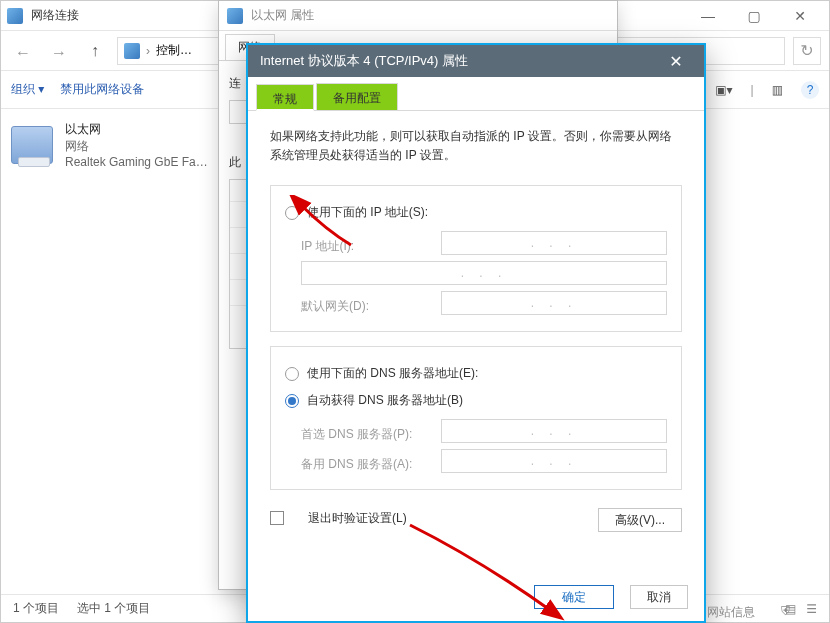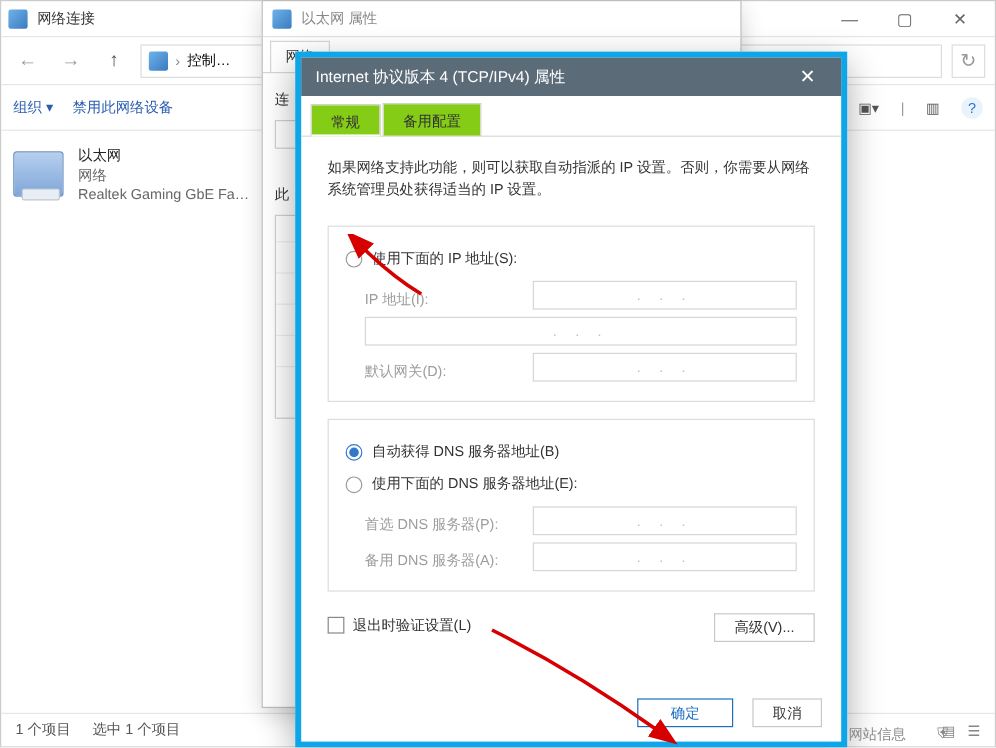--- a/index.html
+++ b/index.html
@@ -36,38 +36,38 @@
 .eth-titlebar{height:30px;display:flex;align-items:center;padding:0 8px;border-bottom:1px solid #e0e0e0;}
 .eth-titlebar .ic{width:16px;height:16px;margin-right:8px;background:linear-gradient(135deg,#6fb3e8,#3a7abf);border-radius:2px;}
 .eth-titlebar .ttl{color:#888;}
 .eth-tabs{height:30px;display:flex;align-items:flex-end;border-bottom:1px solid #d5d5d5;padding:0 6px;}
 .eth-tab{border:1px solid #d5d5d5;border-bottom:none;padding:4px 12px;background:#fff;color:#333;}
 .eth-body{padding:10px;color:#333;}
 .eth-body .cap{margin:4px 0 8px;}
 .eth-body .row{border:1px solid #d0d0d0;height:24px;margin-bottom:4px;}
 
 
-.ipv4-dialog{position:absolute;left:246px;top:43px;width:460px;height:580px;background:#fff;border:5px solid #0ea5e9;box-shadow:0 10px 28px rgba(0,0,0,.35);}
+.ipv4-dialog{position:absolute;left:246px;top:43px;width:460px;height:580px;background:#fff;border:2px solid #0ea5e9;box-shadow:0 10px 28px rgba(0,0,0,.35);}
 .ipv4-titlebar{height:32px;background:#5b6b78;color:#fff;display:flex;align-items:center;padding:0 12px;}
 .ipv4-titlebar .ttl{flex:1;font-size:13px;}
 .ipv4-titlebar .close{width:32px;text-align:center;font-size:16px;}
 .ipv4-tabs{display:flex;height:34px;border-bottom:1px solid #d9d9d9;padding:6px 8px 0;gap:2px;}
 .ipv4-tab{padding:6px 16px;border:1px solid #d9d9d9;border-bottom:none;background:#84cc16;color:#333;position:relative;}
 .ipv4-tab.active{border-bottom:2px solid #fff;top:1px;}
 .ipv4-body{padding:16px 22px 14px;color:#333;}
 .desc{line-height:1.6;margin-bottom:20px;}
 .group{border:1px solid #dcdcdc;padding:14px 14px 10px 14px;margin-bottom:14px;position:relative;}
 .radio-row{display:flex;align-items:center;gap:8px;margin:4px 0 10px;position:relative;}
 .radio{width:14px;height:14px;border:1px solid #3478c9;border-radius:50%;display:inline-flex;align-items:center;justify-content:center;background:#fff;}
 .radio.checked::after{content:"";width:8px;height:8px;background:#3478c9;border-radius:50%;}
 .radio.unchecked{border-color:#9a9a9a;}
 .field-row{display:flex;align-items:flex-end;margin:6px 0;padding-left:16px;}
 .field-row .lbl{flex:0 0 140px;color:#9d9d9d;}
 .field-row .ipentry{flex:1;height:24px;border:1px solid #d6d6d6;background:#fff;display:flex;align-items:center;justify-content:center;color:#bfbfbf;letter-spacing:6px;}
-.chkrow{display:flex;align-items:center;gap:7px;margin-top:12px;}
+.chkrow{display:flex;align-items:center;gap:24px;margin-top:12px;}
 .chkbox{width:14px;height:14px;border:1px solid #888;background:#fff;}
 .adv-row{display:flex;justify-content:flex-end;margin-top:4px;}
 .btn{border:1px solid #c7c7c7;background:#fff;color:#333;height:24px;padding:0 16px;display:inline-flex;align-items:center;justify-content:center;}
 .btn.primary{border:1px solid #1b6ec2;color:#1b6ec2;min-width:80px;}
 .dlg-buttons{position:absolute;right:16px;bottom:12px;display:flex;gap:16px;}
 
 
 .arrow-svg{position:absolute;pointer-events:none;}
 </style>
 </head>
@@ -171,26 +171,26 @@
         <span class="ipentry">.    .    .</span>
       </div>
       <div class="field-row">
         <span class="lbl">默认网关(D):</span>
         <span class="ipentry">.    .    .</span>
       </div>
     </div>
 
     <div class="group">
       <div class="radio-row">
+        <span class="radio unchecked"></span>
+        <span>使用下面的 DNS 服务器地址(E):</span>
+      </div>
+      <div class="radio-row">
         <span class="radio checked"></span>
         <span>自动获得 DNS 服务器地址(B)</span>
-      </div>
-      <div class="radio-row">
-        <span class="radio unchecked"></span>
-        <span>使用下面的 DNS 服务器地址(E):</span>
       </div>
       <div class="field-row">
         <span class="lbl">首选 DNS 服务器(P):</span>
         <span class="ipentry">.    .    .</span>
       </div>
       <div class="field-row">
         <span class="lbl">备用 DNS 服务器(A):</span>
         <span class="ipentry">.    .    .</span>
       </div>
     </div>

